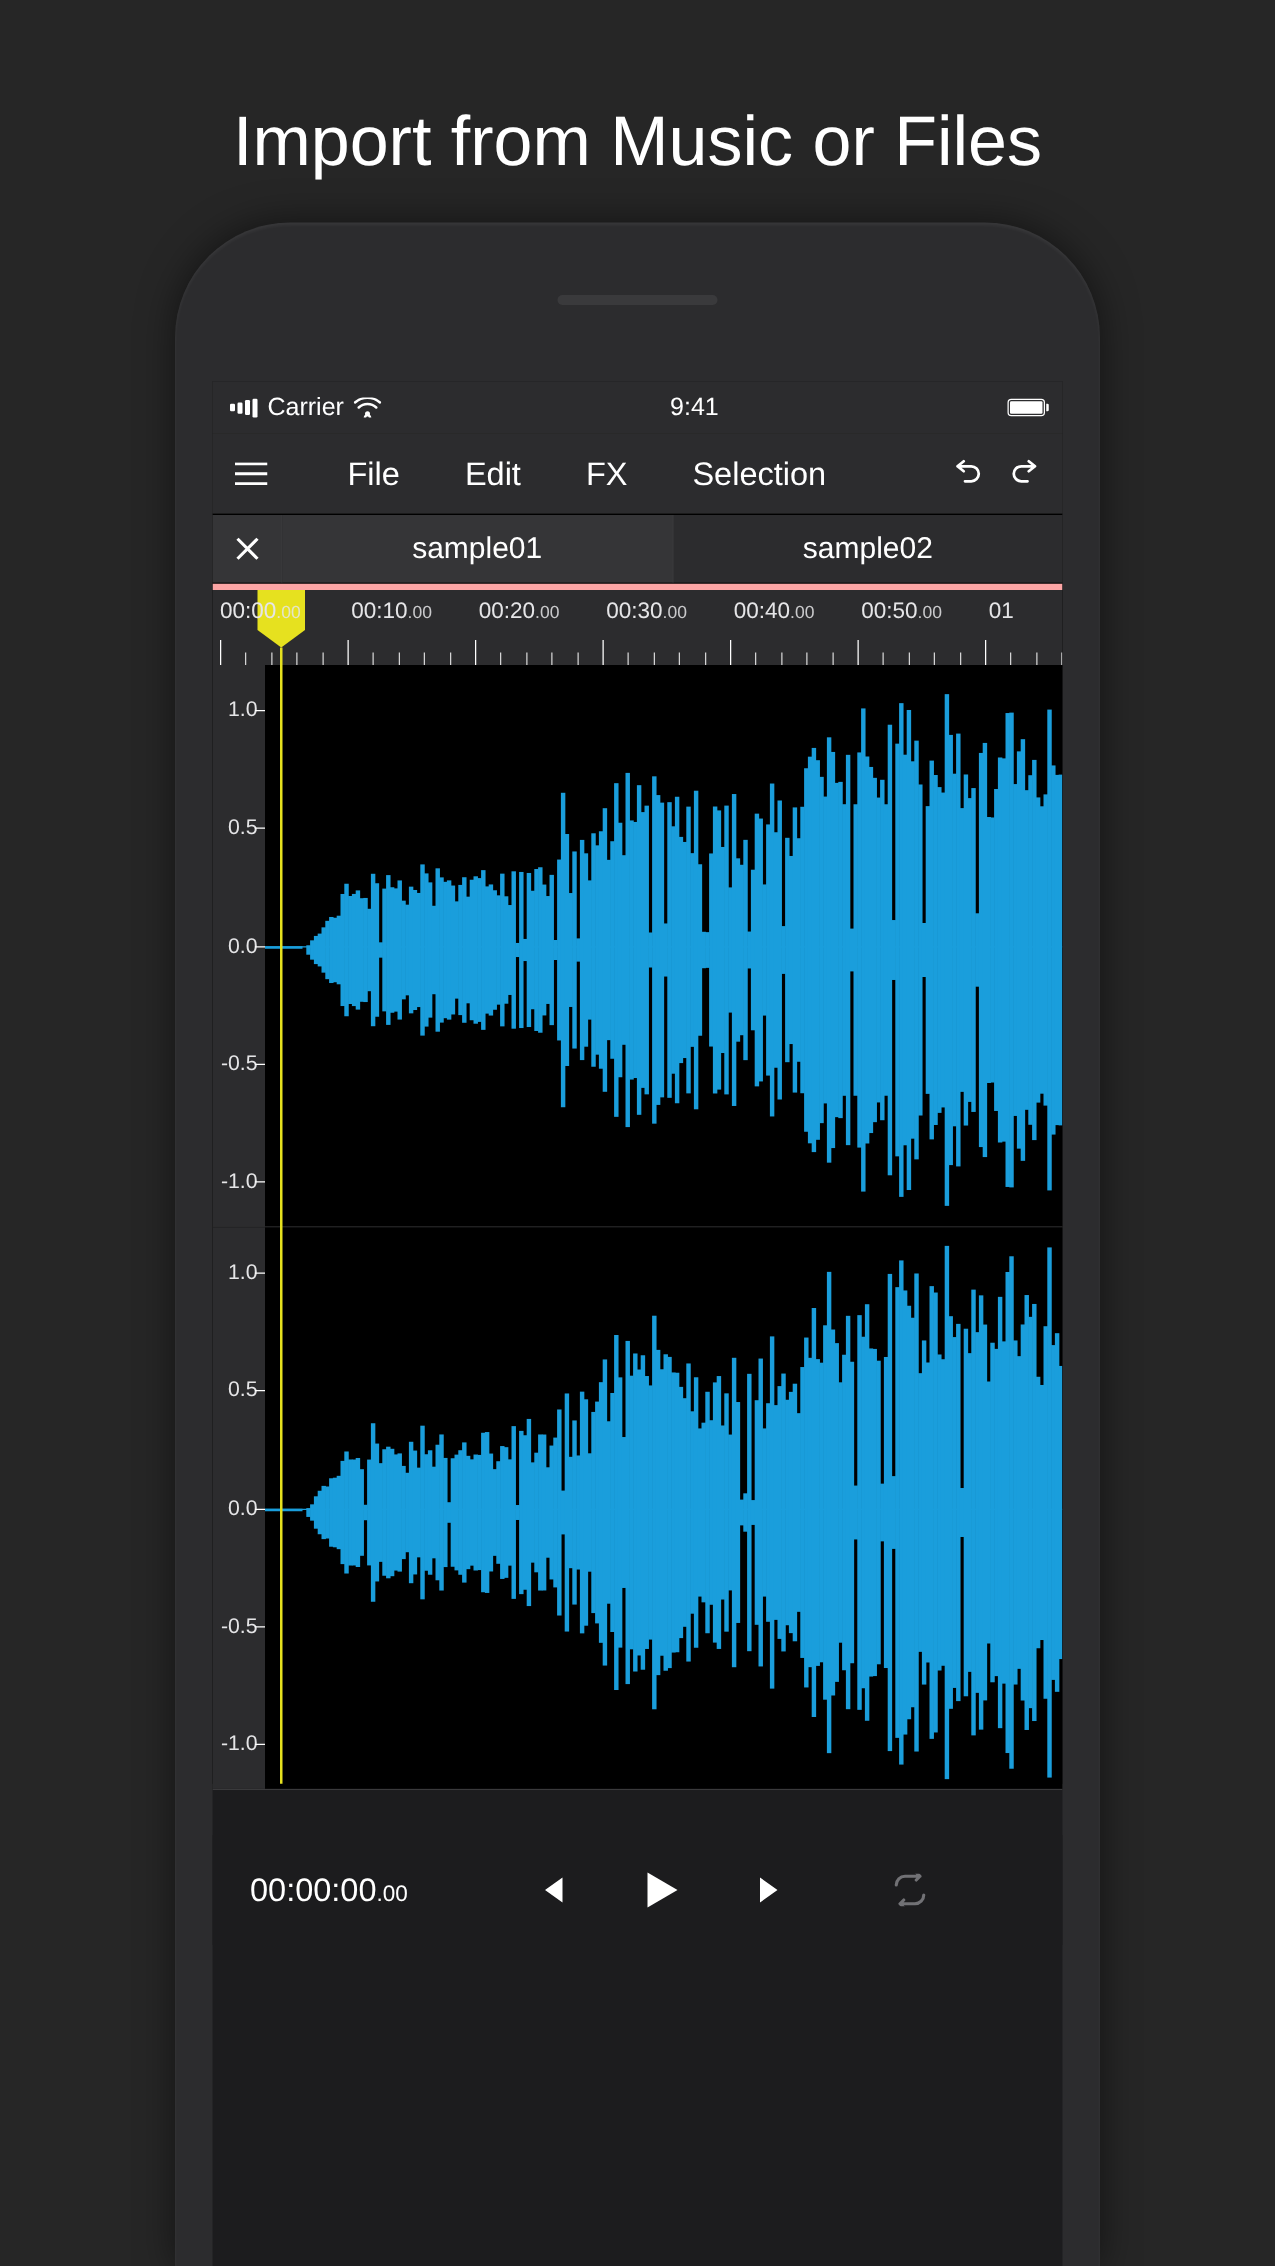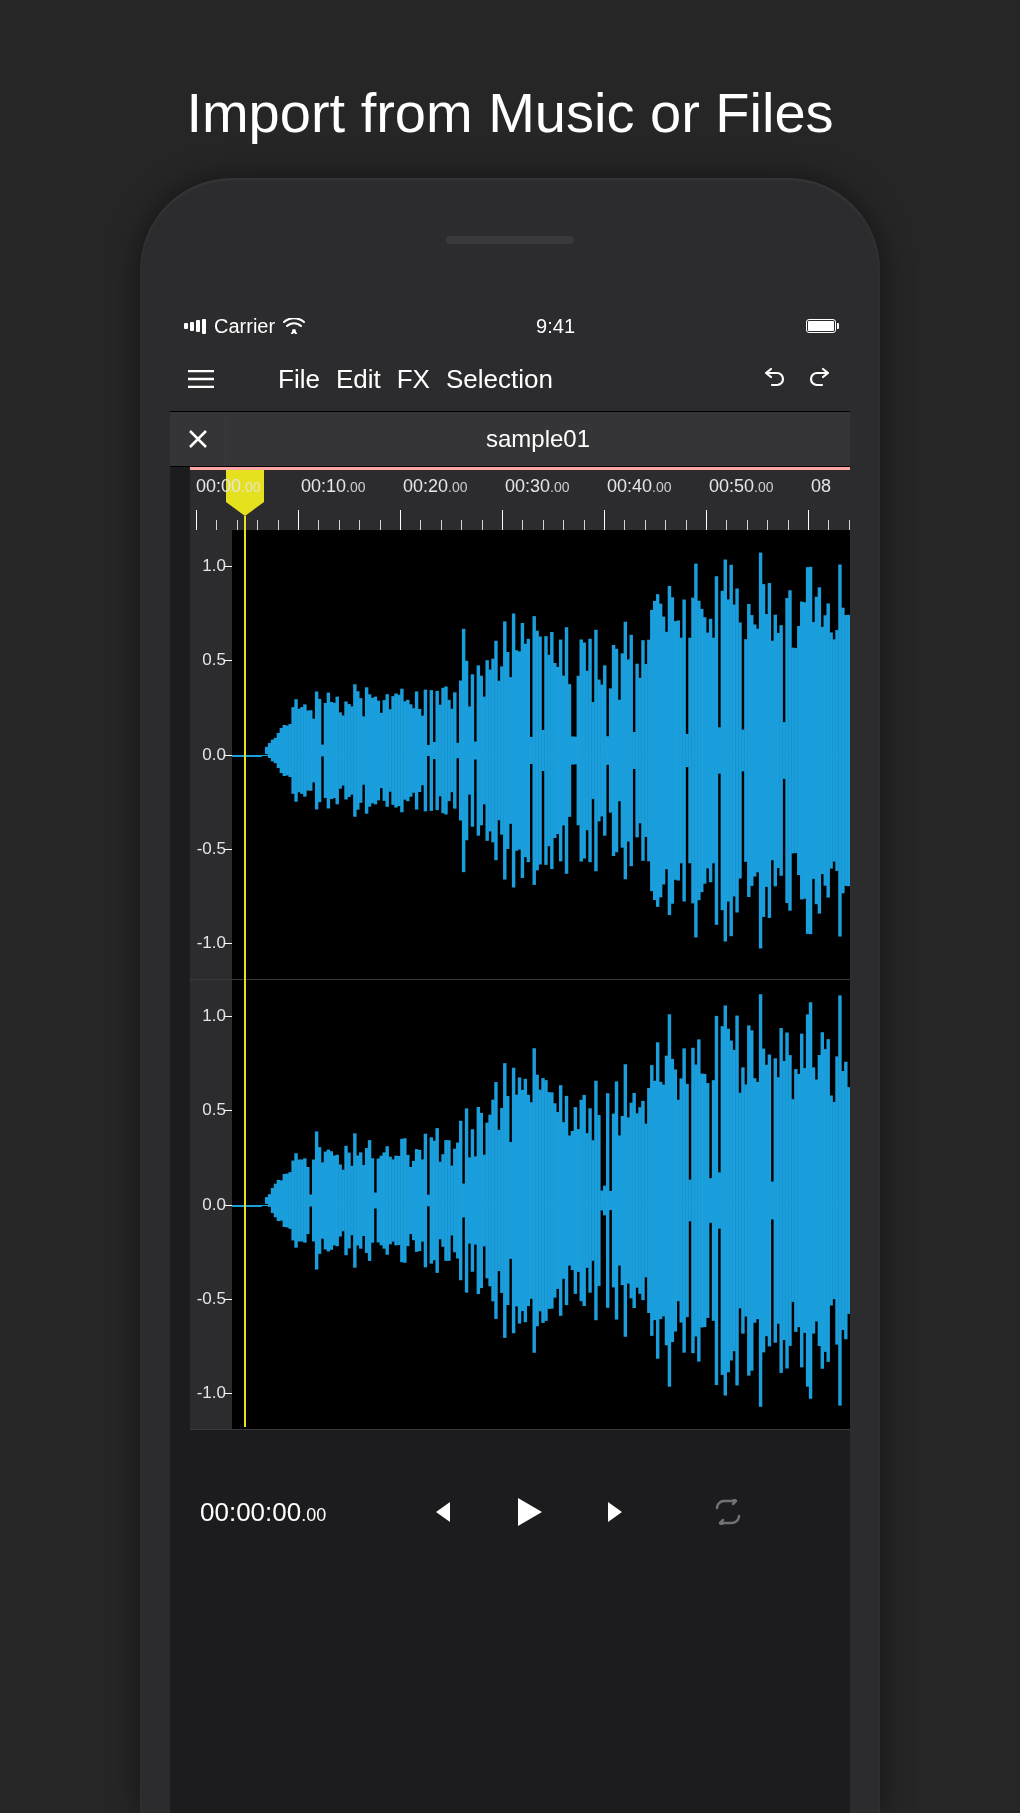--- a/index.html
+++ b/index.html
@@ -74,21 +74,21 @@
 .toolbar {
   height: 64px;
   background: #2c2c2e;
   display: flex;
   align-items: center;
   padding: 0 18px;
   gap: 36px;
   color: #fff;
   font-size: 26px;
 }
-.toolbar .menu-items { display: flex; gap: 16px; margin-left: 28px; }
+.toolbar .menu-items { display: flex; gap: 52px; margin-left: 28px; }
 .toolbar .right { margin-left: auto; display: flex; gap: 22px; }
 .icon { display: inline-flex; align-items: center; justify-content: center; }
 
 .tabs {
   display: flex;
   height: 56px;
   background: #1c1c1e;
   border-top: 1px solid #000;
   border-bottom: 1px solid #000;
 }
@@ -110,22 +110,21 @@
   border-right: 1px solid #3a3a3c;
   background: #2c2c2e;
 }
 .tab.active { background: #353537; }
 .tab:last-child { border-right: none; }
 
 .timeline-area {
   position: relative;
   height: 960px;
   background: #000;
-  border-top: 3px solid #fca5a5;
-  margin-left: 20px;
+  border-top: 5px solid #fca5a5;
 }
 .ruler {
   height: 60px;
   background: #2c2c2e;
   position: relative;
   color: #e5e5e7;
   font-size: 18px;
   overflow: hidden;
 }
 .ruler-label { position: absolute; top: 6px; }
@@ -285,33 +284,34 @@
     </div>
 
     <div class="tabs">
       <div class="tab-close">
         <svg width="20" height="20" viewBox="0 0 20 20">
             <path d="M2 2 L18 18 M18 2 L2 18" stroke="#fff" stroke-width="2.5"></path>
           </svg>
       </div>
       <div id="tabs-container" style="display:flex;flex:1">
           <div class="tab active">sample01</div>
+          <div class="tab">sample02</div>
         </div>
     </div>
 
     <div class="timeline-area">
       <div class="ruler" id="ruler">
         <div class="playhead-flag"></div>
       <div class="ruler-label" style="left: 6px;">00:00<small>.00</small></div>
           <div class="ruler-label" style="left: 111px; text-align: center;">00:10<small>.00</small></div>
           <div class="ruler-label" style="left: 213px;">00:20<small>.00</small></div>
           <div class="ruler-label" style="left: 315px;">00:30<small>.00</small></div>
           <div class="ruler-label" style="left: 417px;">00:40<small>.00</small></div>
           <div class="ruler-label" style="left: 519px;">00:50<small>.00</small></div>
-          <div class="ruler-label" style="left: 621px;">08</div>
+          <div class="ruler-label" style="left: 621px;">01</div>
           <div class="tick major" style="left: 6px;"></div>
           <div class="tick minor" style="left: 26.4px;"></div>
           <div class="tick minor" style="left: 46.8px;"></div>
           <div class="tick minor" style="left: 67.2px;"></div>
           <div class="tick minor" style="left: 87.6px;"></div>
           <div class="tick major" style="left: 108px;"></div>
           <div class="tick minor" style="left: 128.4px;"></div>
           <div class="tick minor" style="left: 148.8px;"></div>
           <div class="tick minor" style="left: 169.2px;"></div>
           <div class="tick minor" style="left: 189.6px;"></div>

